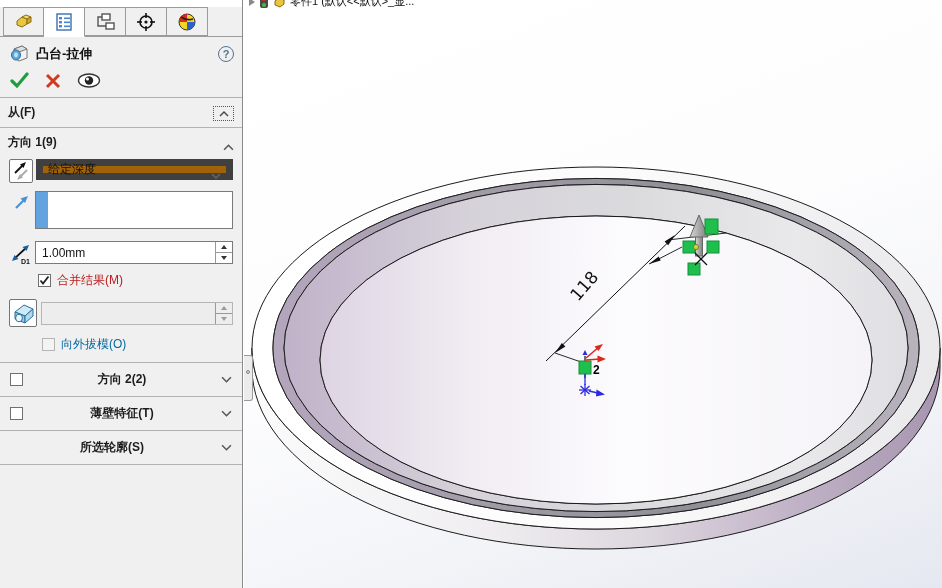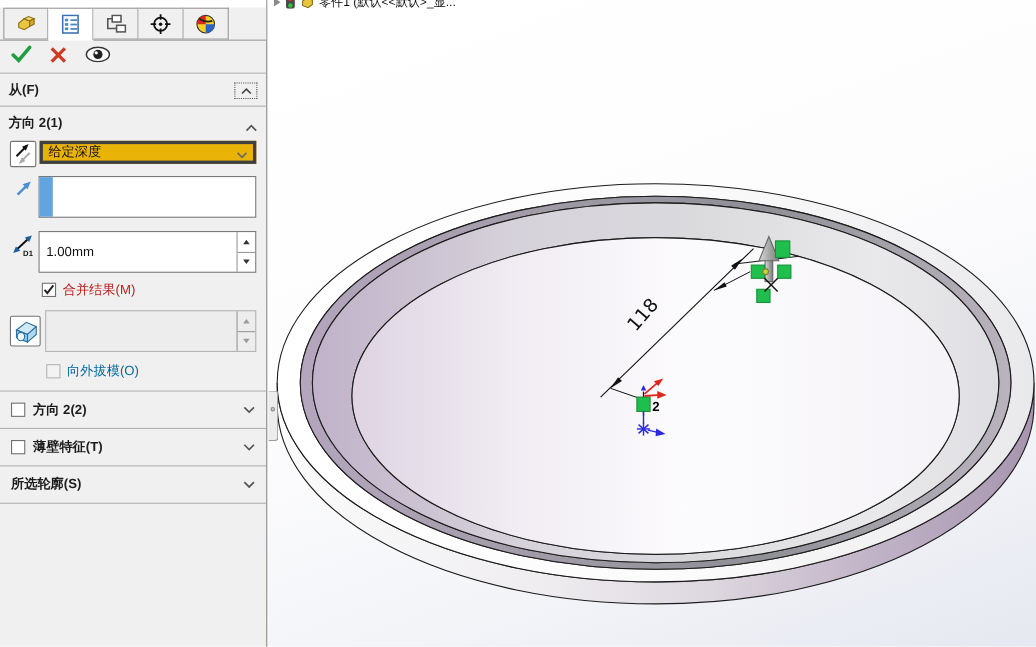--- a/index.html
+++ b/index.html
@@ -18,50 +18,50 @@
   .title-row { display:flex; align-items:center; padding:7px 8px 4px 8px; }
   .title-row .ttl { font-size:13px; font-weight:bold; color:#111; margin-left:6px; flex:1; }
   .help-btn { width:16px; height:16px; border:1.5px solid #55718f; border-radius:50%; color:#55718f; font-size:11px; font-weight:bold; display:flex; align-items:center; justify-content:center; }
   .actions-row { display:flex; align-items:center; gap:16px; padding:4px 10px 8px 10px; }
   .sep { height:1px; background:#b2b2b2; }
 
   .grp-row { display:flex; align-items:flex-end; padding:6px 8px; }
   .grp-label { font-size:12px; font-weight:bold; color:#1c1c1c; flex:1; }
   .collapse-dotted { width:21px; height:15px; border:1px dotted #555; display:flex; align-items:center; justify-content:center; background:#f0f0f0; }
 
-  .dd { height:21px; background:#eab308; border:3px solid #404040; display:flex; align-items:center; font-size:12px; color:#111; padding-left:5px; position:relative; }
+  .dd { height:21px; background:#a16207; border:7px solid #404040; display:flex; align-items:center; font-size:12px; color:#111; padding-left:5px; position:relative; }
   .dd .caret { position:absolute; right:5px; top:7px; }
   .dd.focus { border:1.5px solid #0078d7; background:#e9f3fc; }
   .row-ind { display:flex; align-items:flex-start; padding:2px 9px; }
 
   .sq-btn { width:24px; height:24px; background:#fff; border:1px solid #747474; border-radius:2px; display:flex; align-items:center; justify-content:center; flex:none; }
   .icon-cell { width:26px; flex:none; display:flex; justify-content:center; padding-top:2px; }
 
   .selbox { flex:1; height:38px; background:#fff; border:1px solid #7a7a7a; display:flex; }
   .selbox .stripe { width:12px; background:#62a3e0; }
 
-  .spin { flex:1; height:38px; background:#fff; border:1px solid #7a7a7a; display:flex; align-items:center; font-size:12px; color:#111; }
+  .spin { flex:1; height:23px; background:#fff; border:1px solid #7a7a7a; display:flex; align-items:center; font-size:12px; color:#111; }
   .spin .val { flex:1; padding-left:6px; }
   .spin .btns { width:17px; height:100%; border-left:1px solid #999; display:flex; flex-direction:column; }
   .spin .btns div { flex:1; display:flex; align-items:center; justify-content:center; }
   .spin .btns div:first-child { border-bottom:1px solid #999; }
   .tri-up { width:0; height:0; border-left:3.5px solid transparent; border-right:3.5px solid transparent; border-bottom:4px solid #333; }
   .tri-dn { width:0; height:0; border-left:3.5px solid transparent; border-right:3.5px solid transparent; border-top:4px solid #333; }
   .spin.dis { background:#ededed; border-color:#b5b5b5; }
   .spin.dis .tri-up { border-bottom-color:#9a9a9a; }
   .spin.dis .tri-dn { border-top-color:#9a9a9a; }
 
   .chk-row { display:flex; align-items:center; gap:6px; padding:5px 8px 5px 38px; }
   .chk { width:13px; height:13px; background:#fff; border:1px solid #707070; flex:none; position:relative; }
   .chk.dis { border-color:#b5b5b5; background:#f3f3f3; }
   .chk-lbl { font-size:12px; color:#b91c1c; }
   .chk-lbl.dis { color:#0369a1; }
 
   .hdr-row { display:flex; align-items:center; gap:7px; padding:8px 10px; }
-  .hdr-row .grp-label { flex:1; }
+  .hdr-row .grp-label { flex:1;text-align:center; }
 
   
   .viewport { position:absolute; left:244px; top:0; width:698px; height:588px;
     background:linear-gradient(160deg,#ffffff 0%,#fdfdfe 45%,#f3f4f8 75%,#e5e8f0 100%); }
   .tree { position:absolute; top:0; left:5px; height:10px; overflow:hidden; }
   .tree-inner { position:relative; top:-6px; display:flex; align-items:center; gap:4px; font-size:11px; color:#111; white-space:nowrap; }
   .tree-arrow { width:0; height:0; border-top:4px solid transparent; border-bottom:4px solid transparent; border-left:6px solid #8a8a8a; }
   .splitter { position:absolute; left:0; top:355px; width:9px; height:46px; background:#ececec; border:1px solid #9a9a9a; border-left:none; border-radius:0 3px 3px 0; }
   .splitter .dot { position:absolute; left:2px; top:14px; width:4px; height:4px; border-radius:50%; background:#cfcfcf; border:1px solid #8a8a8a; }
   .gfx { position:absolute; left:0; top:0; }
@@ -111,20 +111,30 @@
     <div class="tab">
       <svg width="20" height="20" viewBox="0 0 20 20">
         <circle cx="10" cy="10" r="8" fill="#f5d321" stroke="#333" stroke-width="1"></circle>
         <path d="M10,2 a8,8 0 0,0 -8,8 l8,0 Z" fill="#d8281e"></path>
         <path d="M10,10 l8,0 a8,8 0 0,1 -8,8 Z" fill="#2a62c8"></path>
         <path d="M4,5 q6,4 12,2" stroke="#222" stroke-width="1.6" fill="none"></path>
       </svg>
     </div>
   </div>
 
+  <div class="title-row">
+    <svg width="22" height="20" viewBox="0 0 22 20">
+      <polygon points="6,5 14,2 19,5 19,14 11,17 6,14" fill="#f2f2f2" stroke="#777" stroke-width="1"></polygon>
+      <polygon points="6,5 14,2 19,5 11,8" fill="#e0e0e0" stroke="#777" stroke-width="1"></polygon>
+      <ellipse cx="8" cy="11" rx="4.5" ry="5" fill="#5aa7d8" stroke="#2d6da0" stroke-width="1"></ellipse>
+      <ellipse cx="8" cy="11" rx="2" ry="2.4" fill="#bfe0f2"></ellipse>
+    </svg>
+    <span class="ttl">凸台-拉伸</span>
+    <div class="help-btn">?</div>
+  </div>
 
   <div class="actions-row">
     <svg width="19" height="17" viewBox="0 0 19 17">
       <path d="M2,9 L7,14 L17,2" fill="none" stroke="#1f9e3f" stroke-width="3.2" stroke-linecap="round"></path>
     </svg>
     <svg width="16" height="16" viewBox="0 0 16 16">
       <line x1="2" y1="2" x2="14" y2="14" stroke="#cf3a23" stroke-width="3"></line>
       <line x1="14" y1="2" x2="2" y2="14" stroke="#cf3a23" stroke-width="3"></line>
     </svg>
     <svg width="24" height="15" viewBox="0 0 24 15">
@@ -141,21 +151,21 @@
     <div class="collapse-dotted">
       <svg width="10" height="6" viewBox="0 0 10 6">
         <polyline points="1,5 5,1 9,5" fill="none" stroke="#444" stroke-width="1.4"></polyline>
       </svg>
     </div>
   </div>
 
   <div class="sep"></div>
 
   <div class="grp-row">
-    <span class="grp-label">方向 2(1)</span>
+    <span class="grp-label">方向 1(9)</span>
     <svg width="11" height="7" viewBox="0 0 10 6">
       <polyline points="1,5 5,1 9,5" fill="none" stroke="#555" stroke-width="1.4"></polyline>
     </svg>
   </div>
 
   <div class="row-ind" style="gap:3px;">
     <div class="sq-btn">
       <svg width="20" height="20" viewBox="0 0 20 20">
         <line x1="4" y1="12" x2="13" y2="3" stroke="#111" stroke-width="1.8"></line>
         <polygon points="15,1 9,3.5 12.5,7" fill="#111"></polygon>

